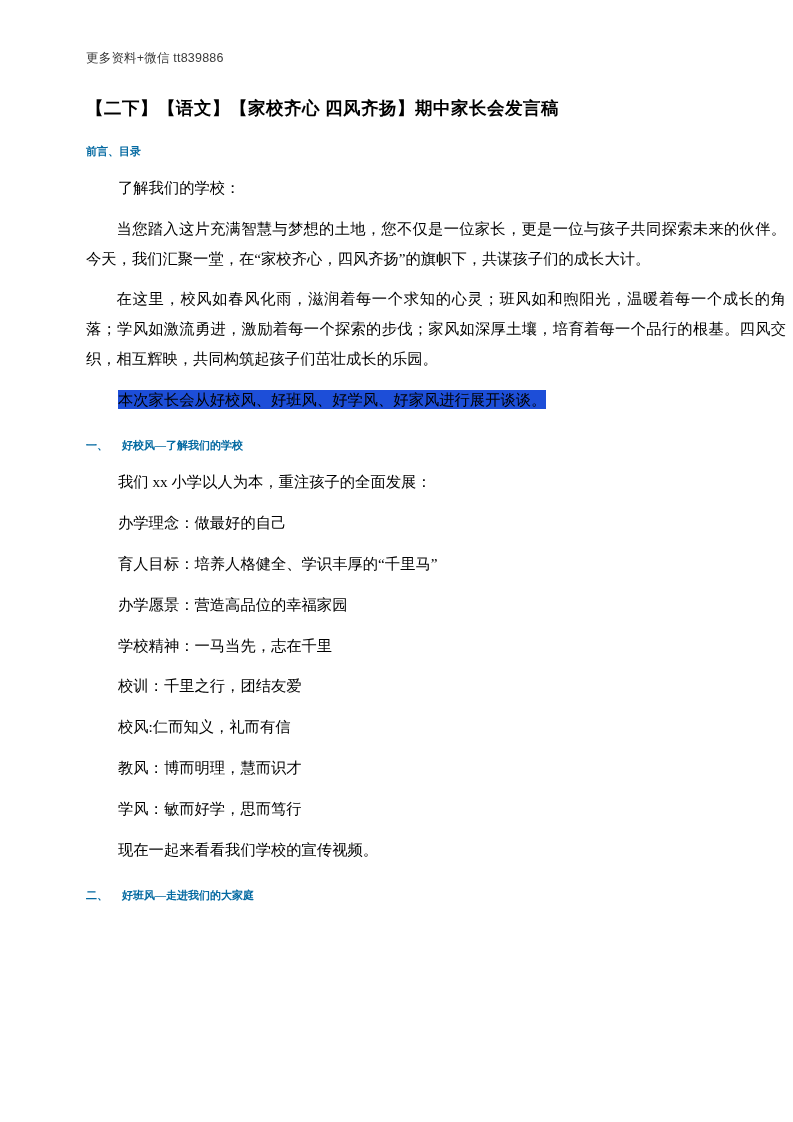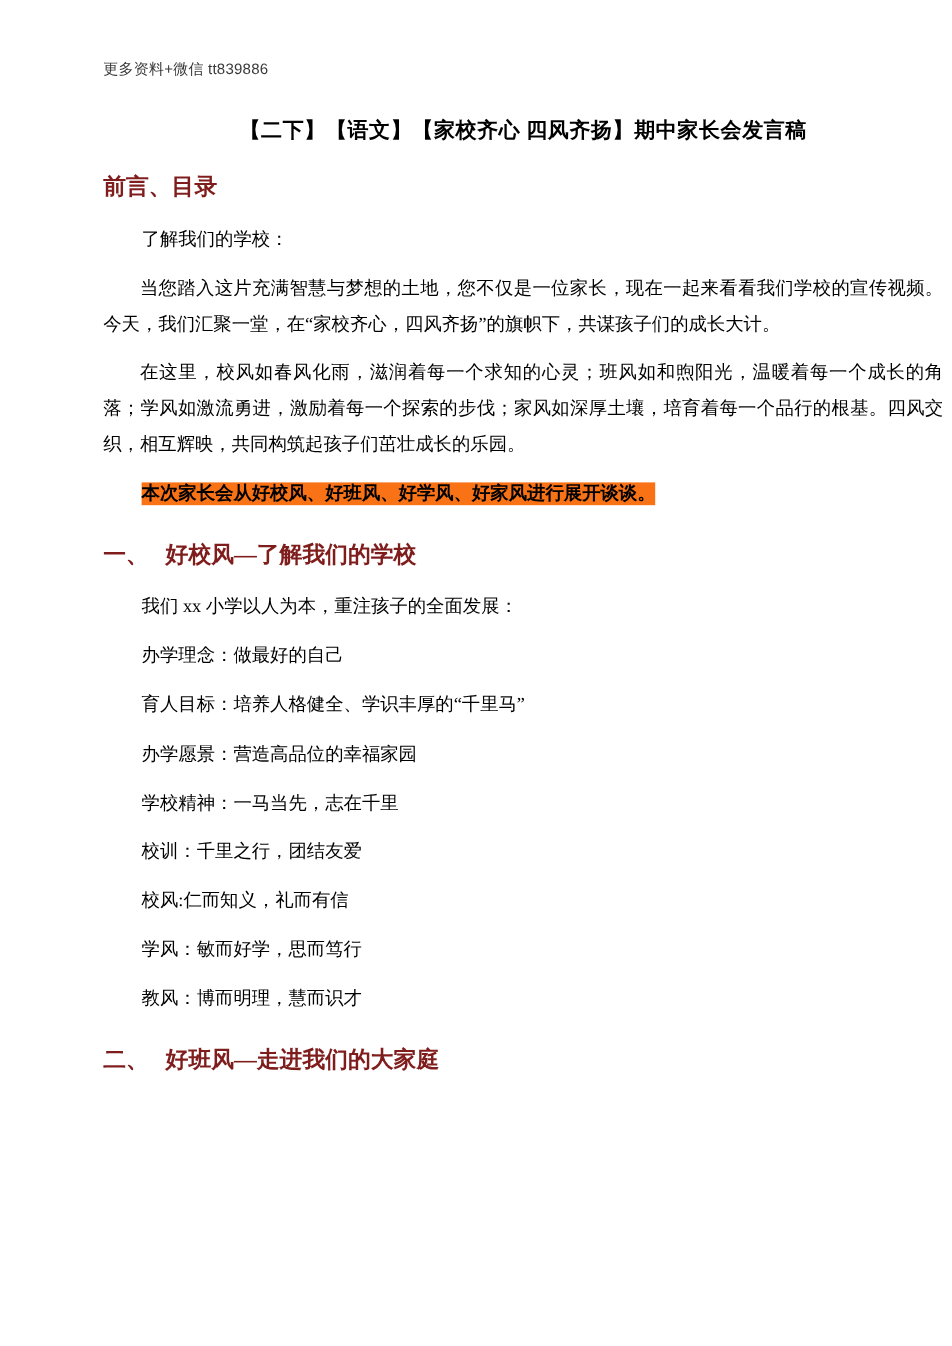--- a/index.html
+++ b/index.html
@@ -29,31 +29,31 @@
     color: #3a3a3a;
     letter-spacing: 0.2px;
   }
   .content {
     position: absolute;
     top: 96px;
     left: 46px;
     width: 700px;
   }
   .doc-title {
-    text-align: center;
+    text-align: left;
     font-size: 17.5px;
     font-weight: bold;
     letter-spacing: 0.5px;
     margin: 0 0 22px 0;
     line-height: 1.4;
   }
   .heading-red {
-    color: #7f1d1d;
+    color: #0369a1;
     font-weight: bold;
-    font-size: 19px;
+    font-size: 11px;
     margin: 18px 0 14px 0;
     line-height: 1.5;
   }
   .heading-red.numbered {
     margin-top: 22px;
   }
   .heading-red .num {
     margin-right: 14px;
   }
   p.para {
@@ -63,56 +63,56 @@
     text-align: justify;
     text-justify: inter-ideograph;
   }
   p.indent2 {
     text-indent: 2em;
   }
   p.indent-small {
     padding-left: 32px;
   }
   .highlight {
-    background: #f97316;
+    background: #1d4ed8;
     padding: 1px 0;
-    font-weight: bold;
   }
   .flow {
     text-indent: 0;
   }
 </style>
 </head>
 <body>
 
 <div class="page">
 
   <div class="watermark">更多资料+微信 tt839886</div>
 
   <div class="content">
 
     <h1 class="doc-title">【二下】【语文】【家校齐心 四风齐扬】期中家长会发言稿</h1>
 
     <div class="heading-red">前言、目录</div>
 
     <p class="para indent-small">了解我们的学校：</p>
-    <p class="para indent2">当您踏入这片充满智慧与梦想的土地，您不仅是一位家长，现在一起来看看我们学校的宣传视频。今天，我们汇聚一堂，在“家校齐心，四风齐扬”的旗帜下，共谋孩子们的成长大计。</p>
+    <p class="para indent2">当您踏入这片充满智慧与梦想的土地，您不仅是一位家长，更是一位与孩子共同探索未来的伙伴。今天，我们汇聚一堂，在“家校齐心，四风齐扬”的旗帜下，共谋孩子们的成长大计。</p>
     <p class="para indent2">在这里，校风如春风化雨，滋润着每一个求知的心灵；班风如和煦阳光，温暖着每一个成长的角落；学风如激流勇进，激励着每一个探索的步伐；家风如深厚土壤，培育着每一个品行的根基。四风交织，相互辉映，共同构筑起孩子们茁壮成长的乐园。</p>
 
     <p class="para indent-small"><span class="highlight">本次家长会从好校风、好班风、好学风、好家风进行展开谈谈。</span></p>
 
     <div class="heading-red numbered"><span class="num">一、</span><span>好校风—了解我们的学校</span></div>
 
     <p class="para indent-small">我们 xx 小学以人为本，重注孩子的全面发展：</p>
     <p class="para indent-small">办学理念：做最好的自己</p>
     <p class="para indent-small">育人目标：培养人格健全、学识丰厚的“千里马”</p>
     <p class="para indent-small">办学愿景：营造高品位的幸福家园</p>
     <p class="para indent-small">学校精神：一马当先，志在千里</p>
     <p class="para indent-small">校训：千里之行，团结友爱</p>
     <p class="para indent-small">校风:仁而知义，礼而有信</p>
+    <p class="para indent-small">教风：博而明理，慧而识才</p>
     <p class="para indent-small">学风：敏而好学，思而笃行</p>
-    <p class="para indent-small">教风：博而明理，慧而识才</p>
+    <p class="para indent-small">现在一起来看看我们学校的宣传视频。</p>
 
     <div class="heading-red numbered"><span class="num">二、</span><span>好班风—走进我们的大家庭</span></div>
 
 
   </div>
 </div>
 
 </body></html>

